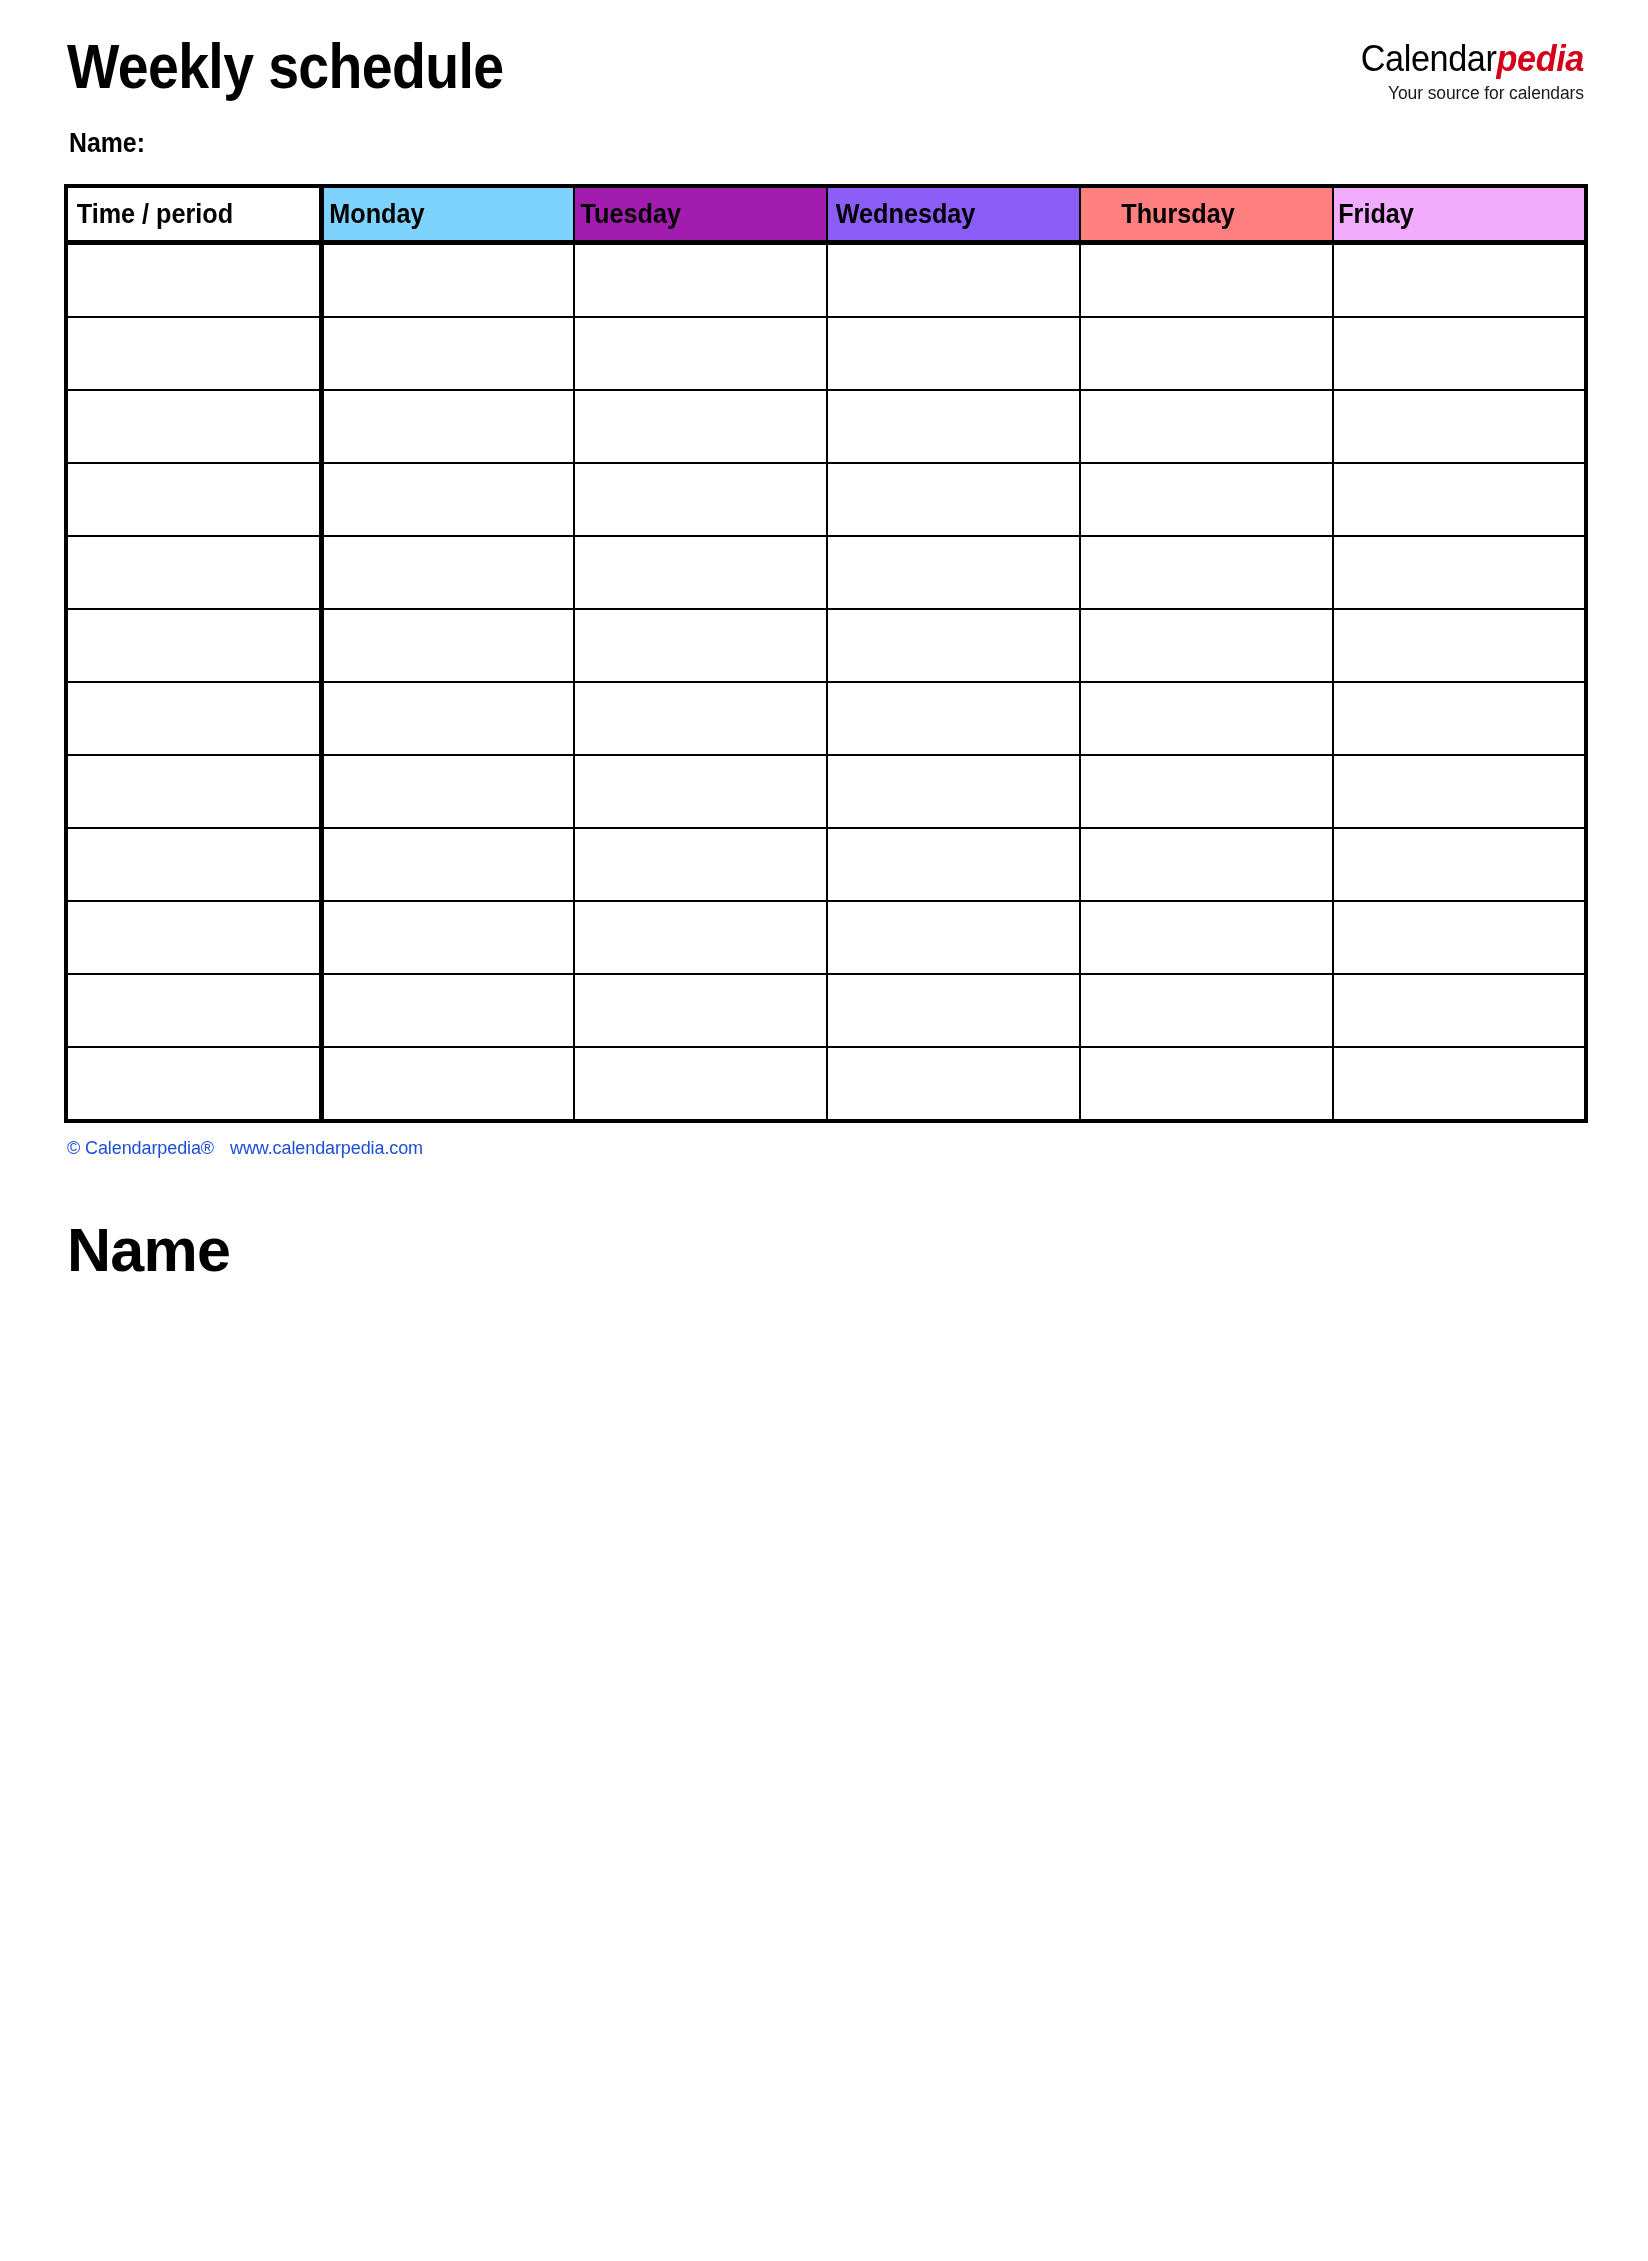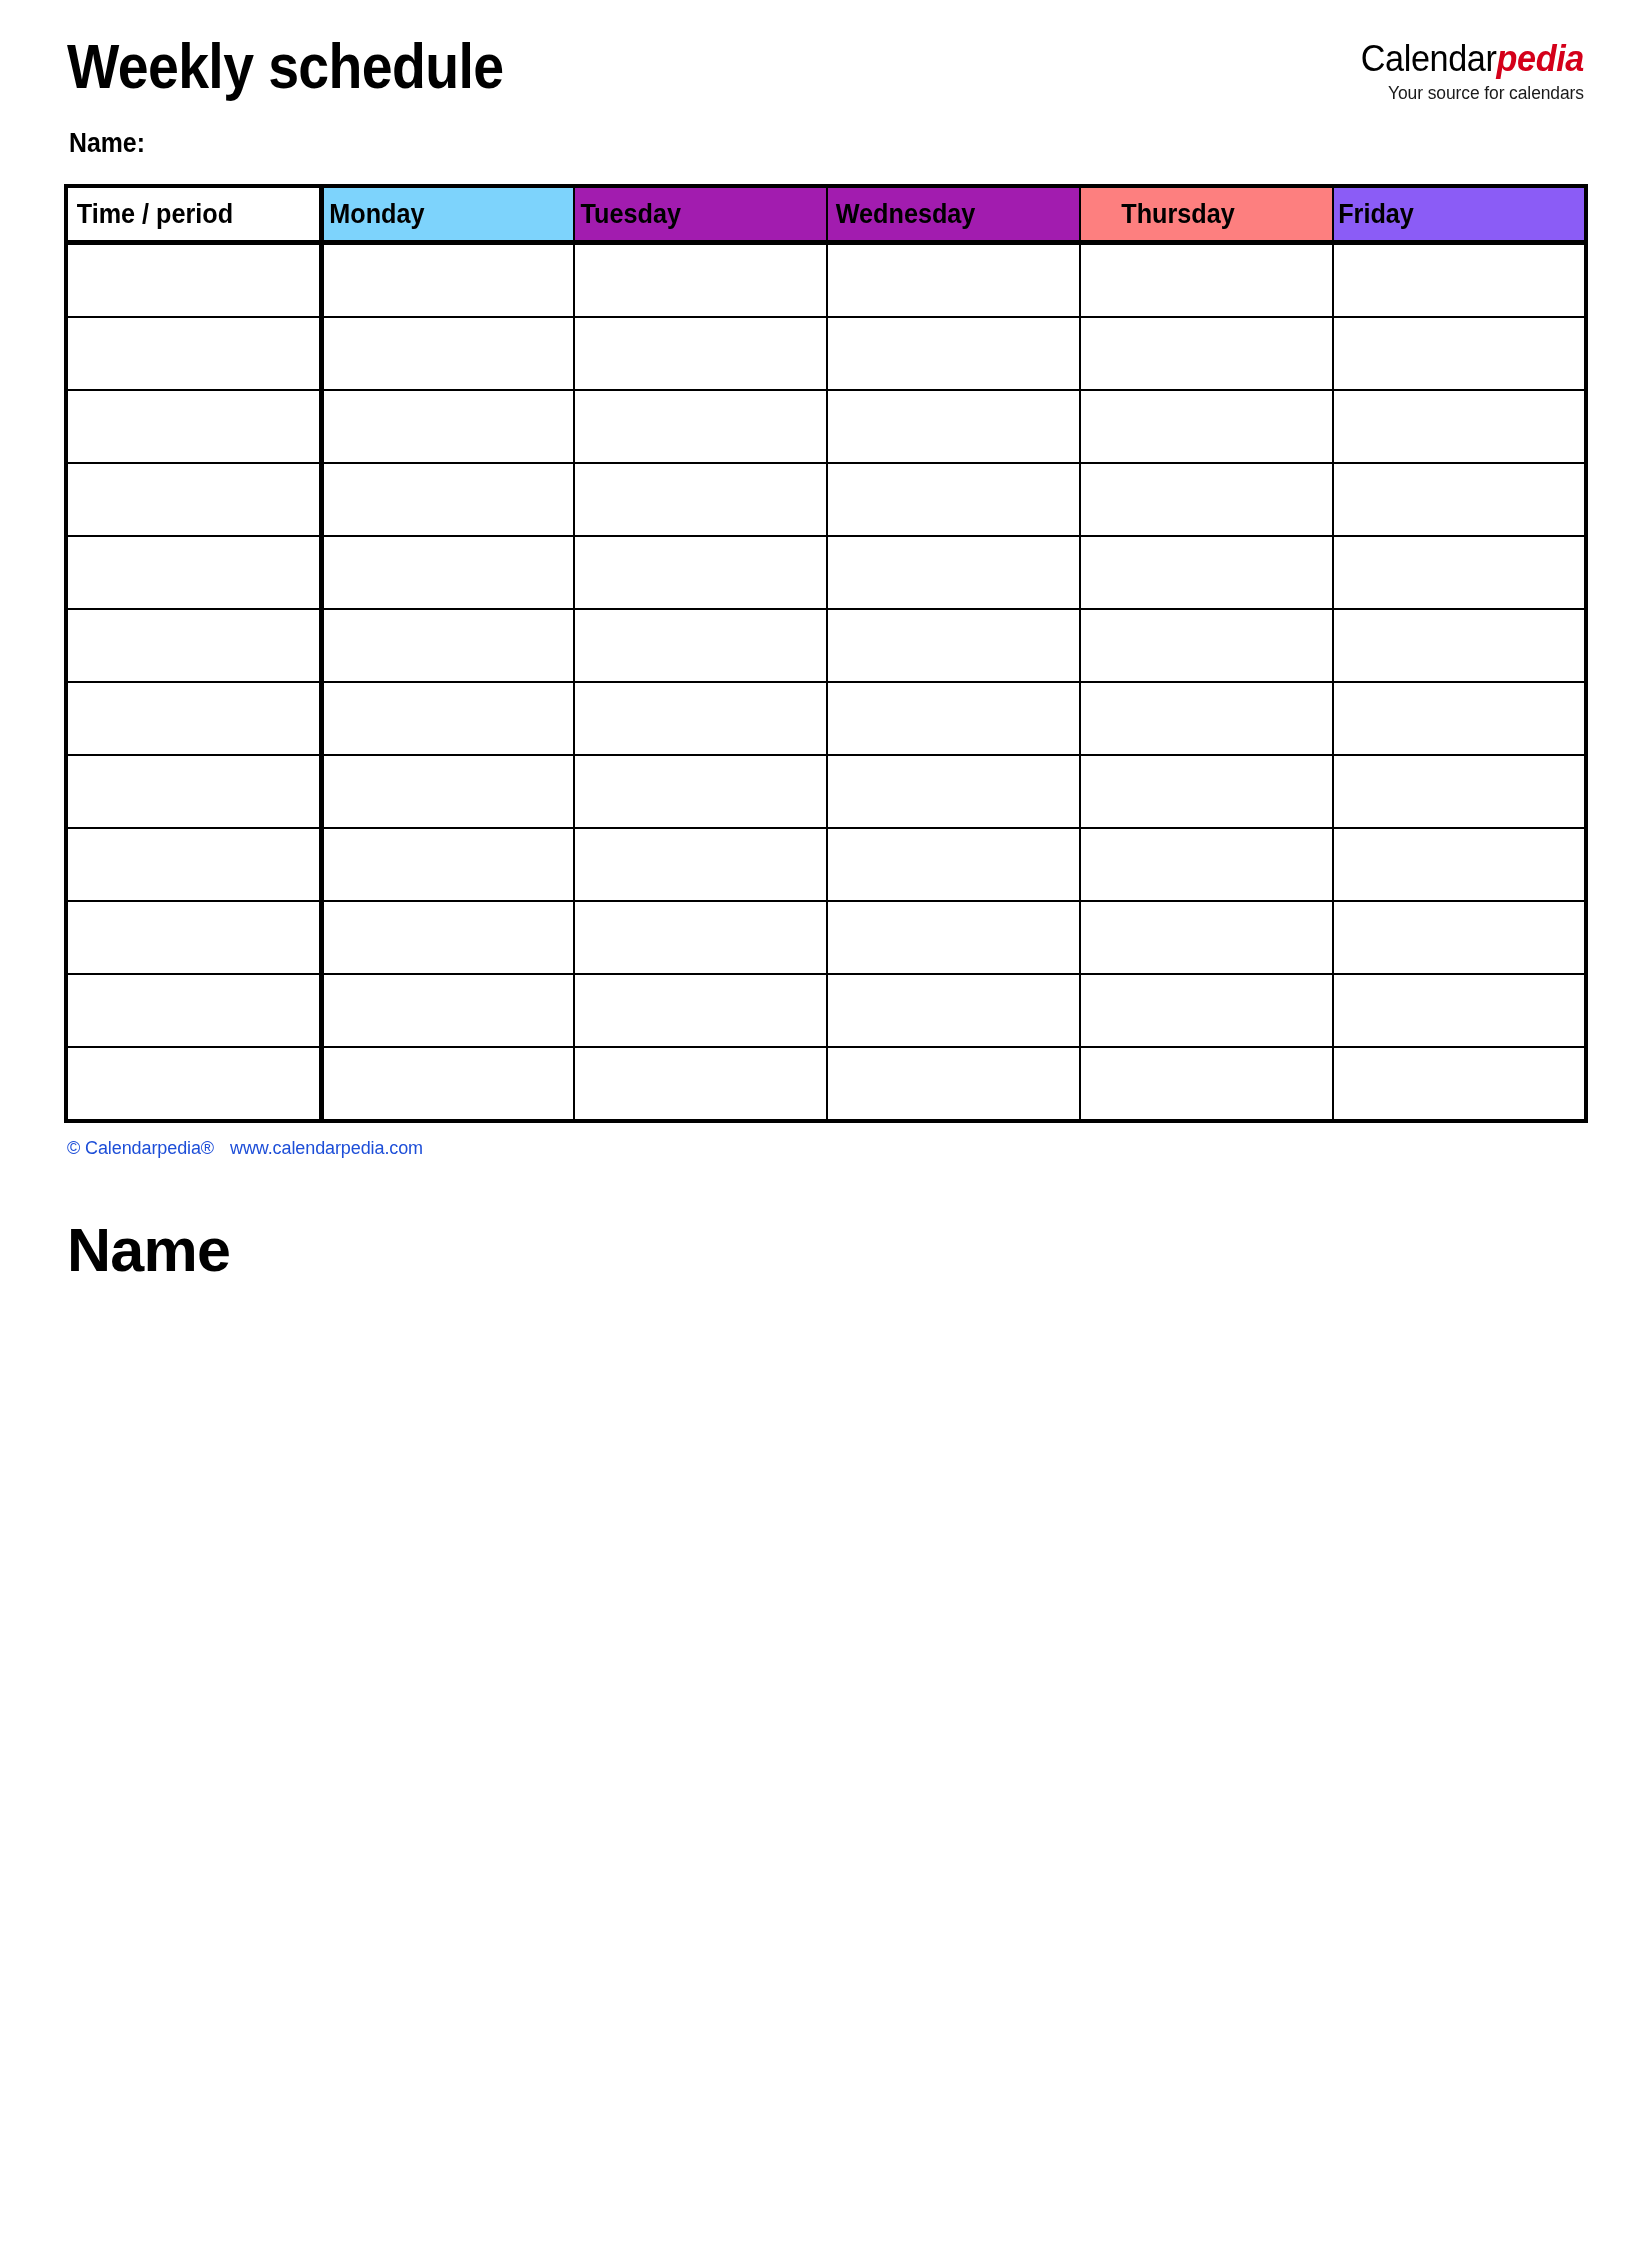--- a/index.html
+++ b/index.html
@@ -211,27 +211,27 @@
         <tr>
           <th class="sep-right" style="background: rgb(255, 255, 255);">
             <span class="hlabel">Time / period</span>
           </th>
           <th style="background: #7dd3fc;">
             <span class="hlabel">Monday</span>
           </th>
           <th style="background: #a21caf;">
             <span class="hlabel">Tuesday</span>
           </th>
-          <th style="background: #a21caf;">
+          <th style="background: #8b5cf6;">
             <span class="hlabel">Wednesday</span>
           </th>
           <th style="background: rgb(253, 127, 127); padding-left: 34px;">
             <span class="hlabel">Thursday</span>
           </th>
-          <th style="background: #8b5cf6;">
+          <th style="background: #f0abfc;">
             <span class="hlabel">Friday</span>
           </th>
         </tr>
       </thead>
       <tbody>
           <tr>
             <td class="cell-time sep-right"></td>
             <td></td>
             <td></td>
             <td></td>

